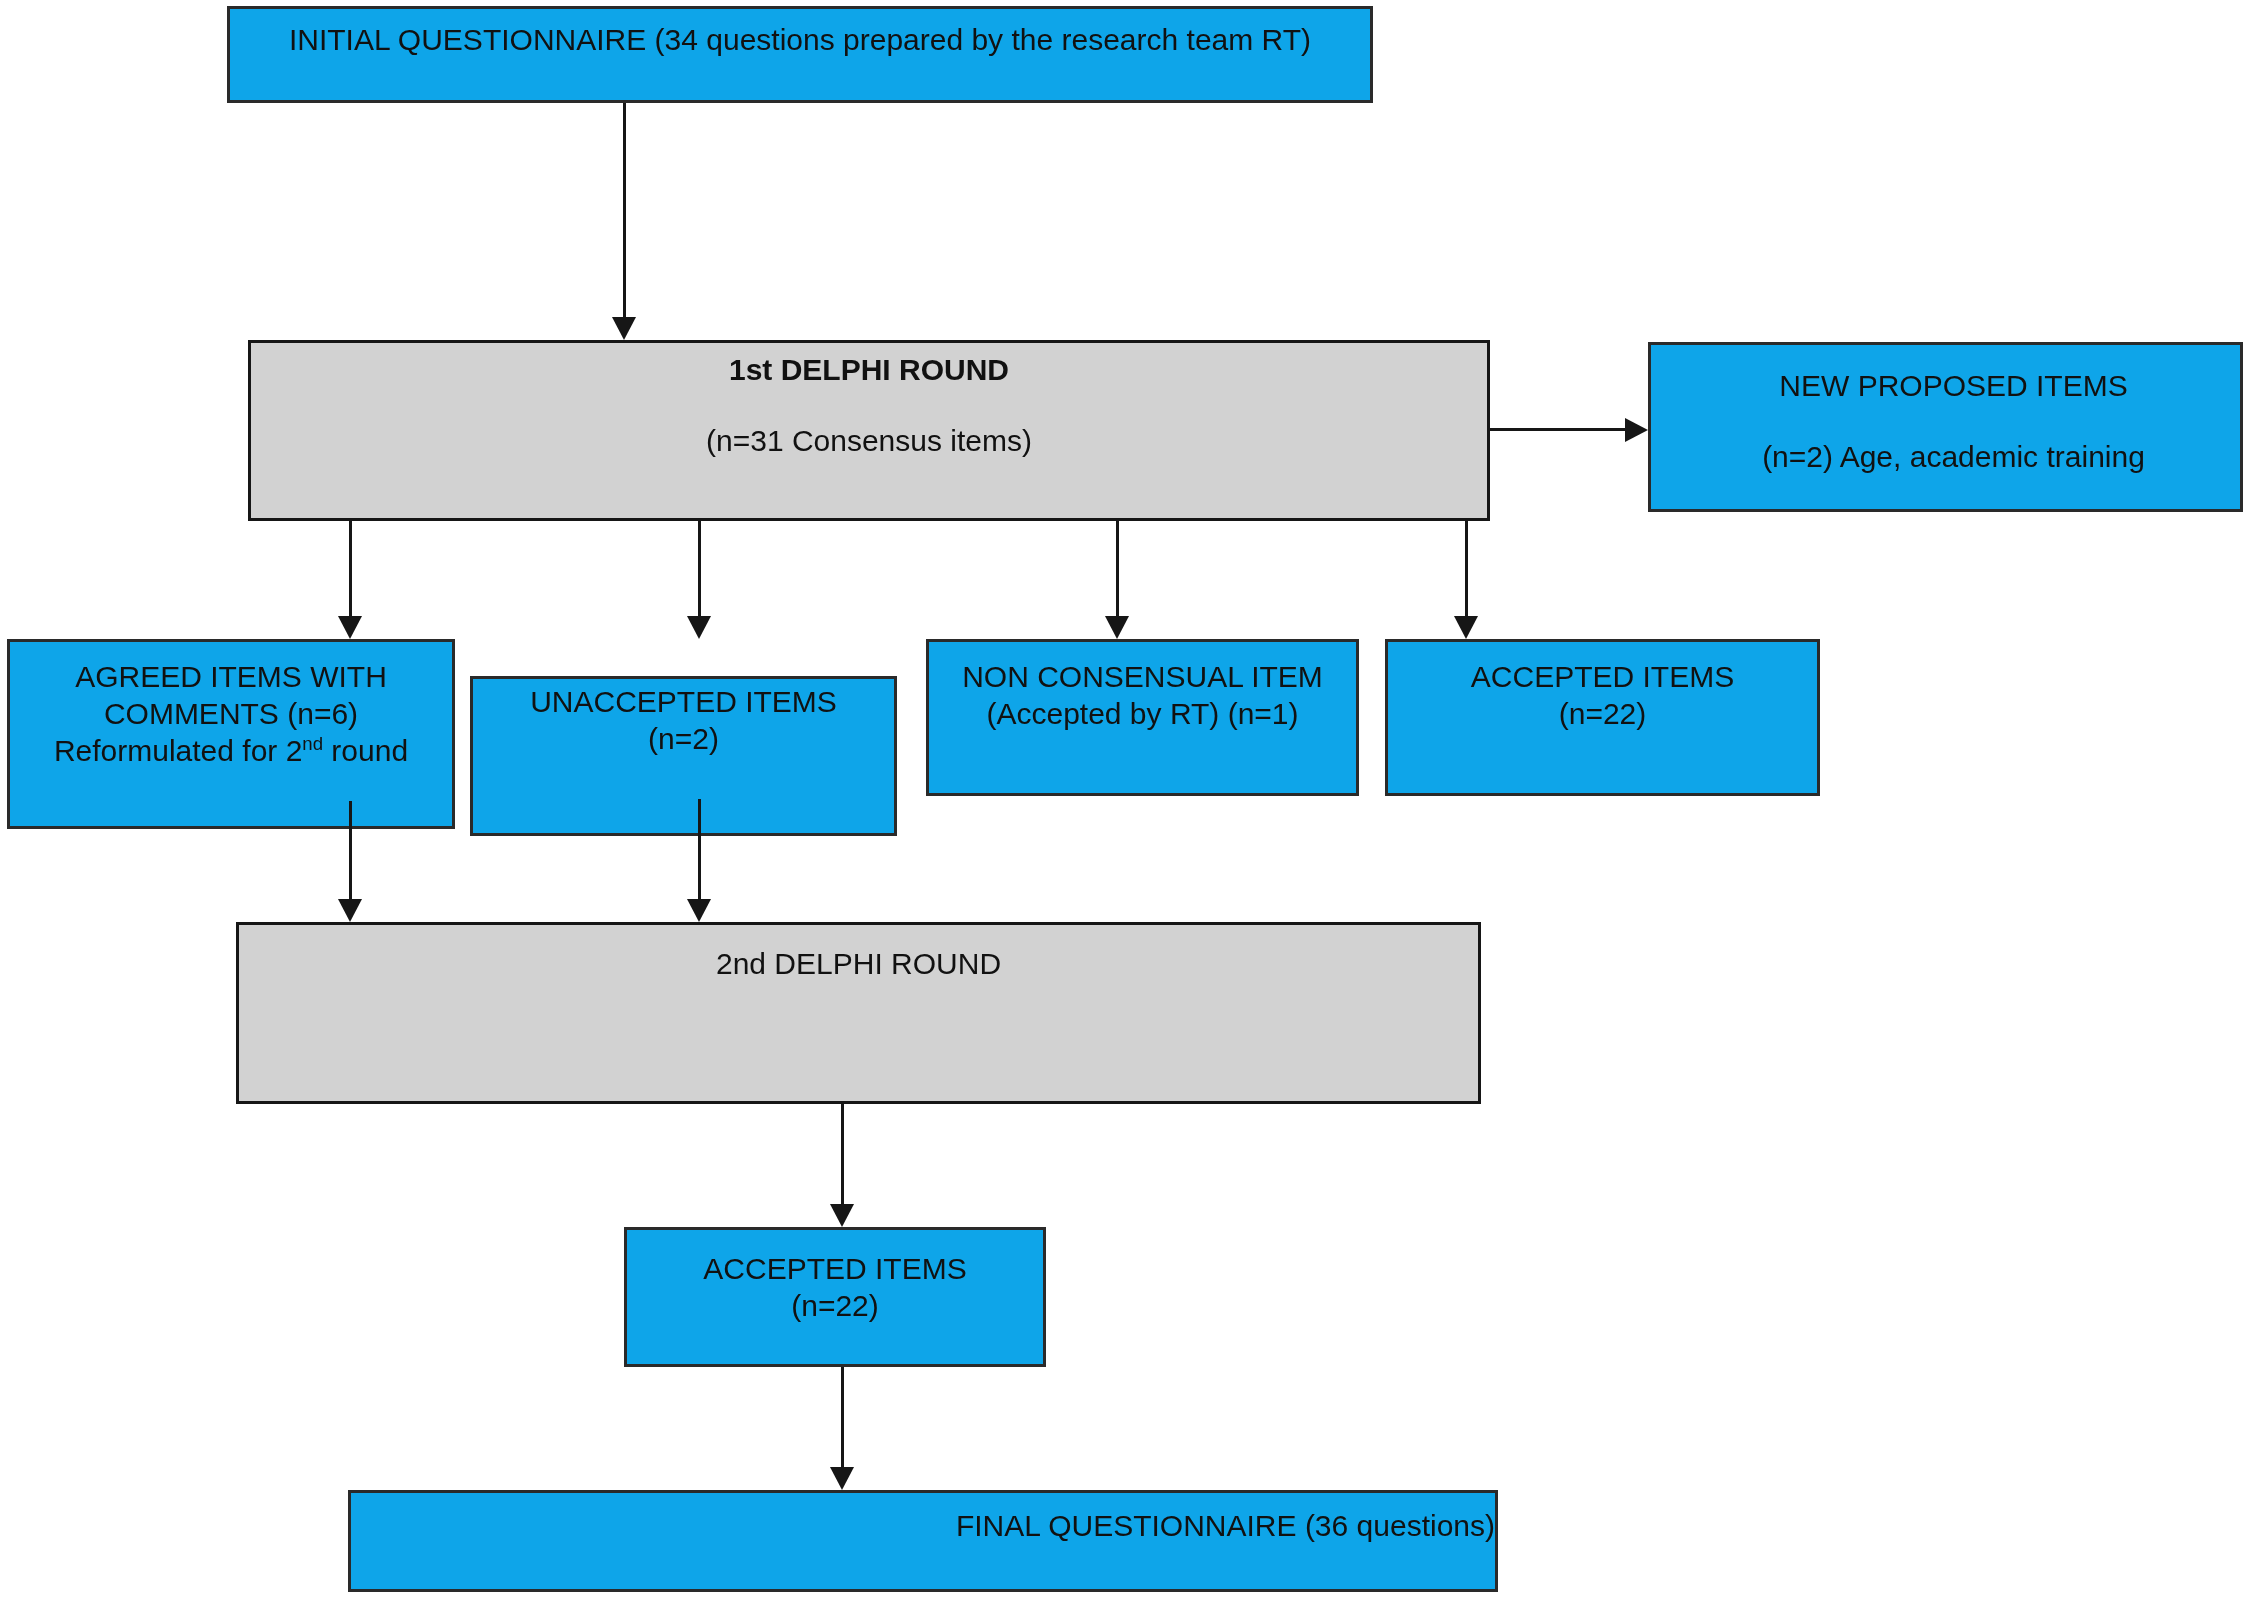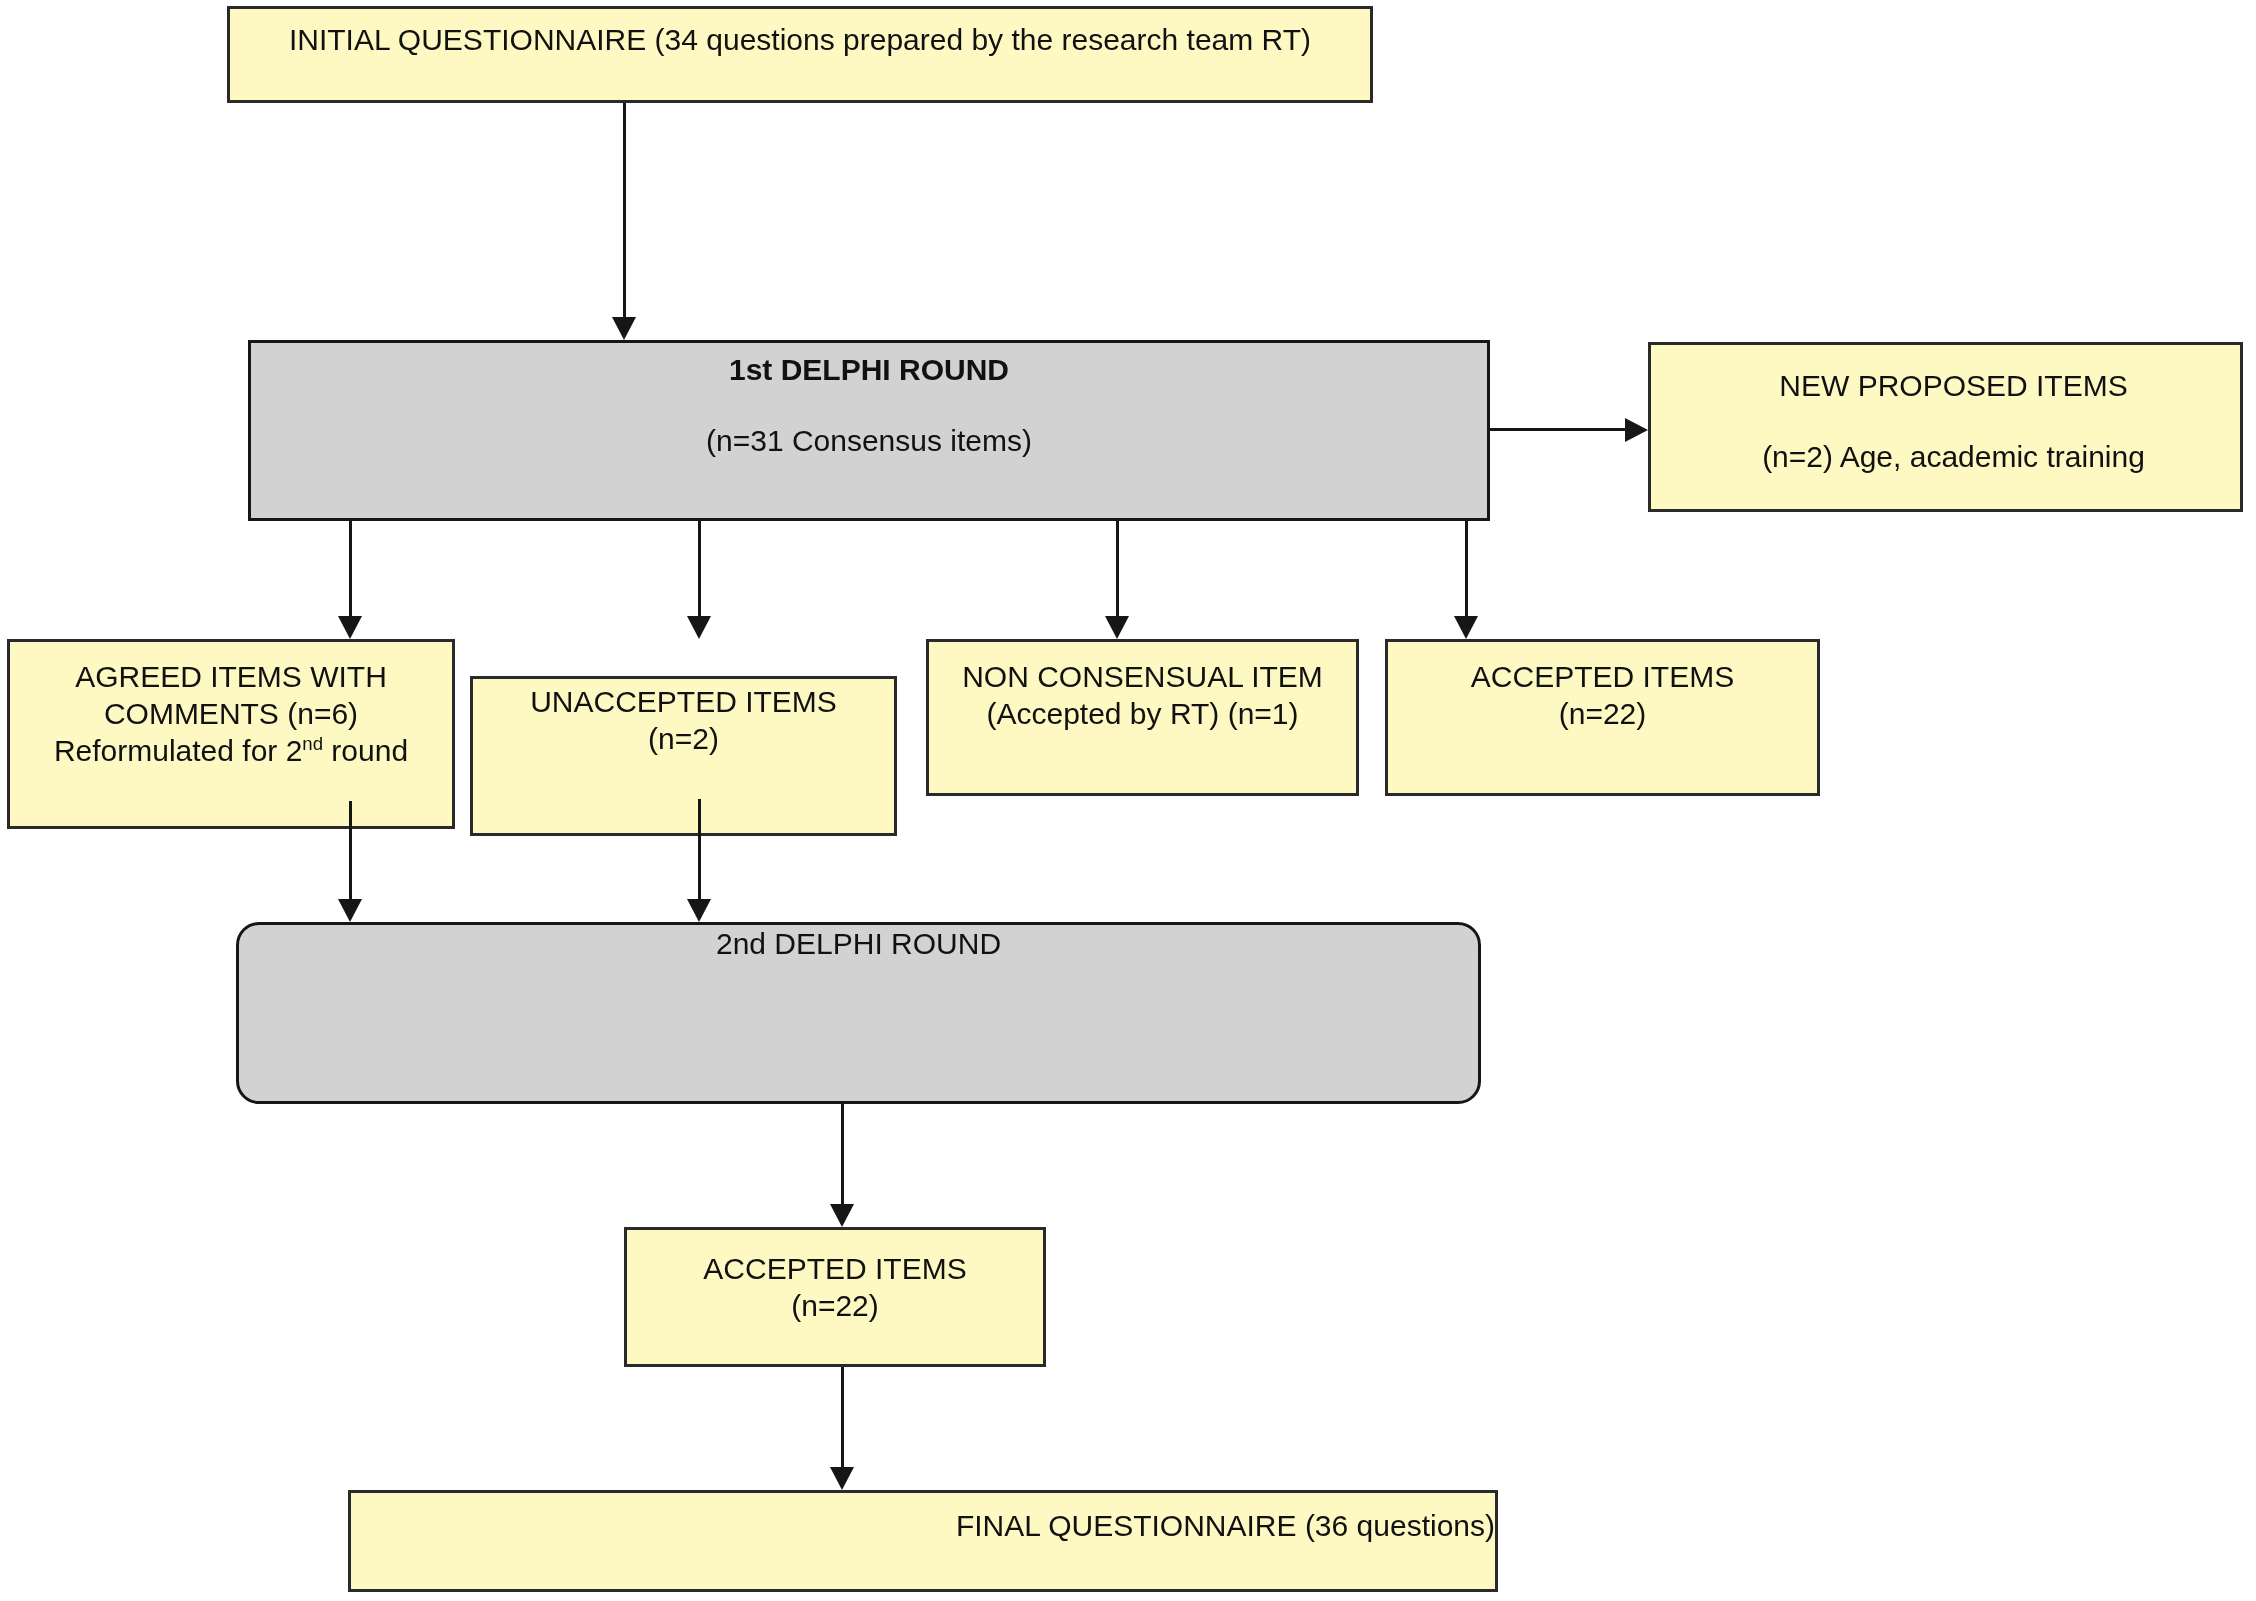--- a/index.html
+++ b/index.html
@@ -1,21 +1,21 @@
 <!DOCTYPE html>
 <html style="--gray: #d2d2d2; --border: #2a2a2a; --border-dark: #161616;"><head>
 <meta charset="utf-8">
 <style>
   html,body{margin:0;padding:0;background:#ffffff;}
   .stage{
     position:relative;width:2256px;height:1601px;background:#ffffff;
     font-family:"Liberation Sans",sans-serif;font-size:30px;line-height:37px;color:#111;
   }
   .node{
-    position:absolute;box-sizing:border-box;background:#fef9c3;
+    position:absolute;box-sizing:border-box;background:#0ea5e9;
     border:3px solid var(--border,#222);text-align:center;
   }
   .node.gray{background:var(--gray,#d2d2d2);border-color:var(--border-dark,#161616);}
   .bold{font-weight:bold;}
   .sub{margin-top:34px;}
   sup{font-size:0.62em;line-height:0;vertical-align:super;}
   .line-v{position:absolute;width:3px;background:var(--border-dark,#161616);}
   .line-h{position:absolute;height:3px;background:var(--border-dark,#161616);}
   .head-down{
     position:absolute;width:0;height:0;
@@ -85,21 +85,21 @@
     <div>ACCEPTED ITEMS</div>
     <div>(n=22)</div>
   </div>
 
   <div class="line-v" style="left:349px;top:801px;height:98px;"></div>
   <div class="head-down" style="left:338px;top:899px;"></div>
 
   <div class="line-v" style="left:698px;top:799px;height:100px;"></div>
   <div class="head-down" style="left:687px;top:899px;"></div>
 
-  <div class="node gray" style="left:236px;top:922px;width:1245px;height:182px;border-radius:23px;">
+  <div class="node gray" style="left:236px;top:922px;width:1245px;height:182px;padding-top:20px;">
     <div>2nd DELPHI ROUND</div>
   </div>
 
   <div class="line-v" style="left:841px;top:1104px;height:100px;"></div>
   <div class="head-down" style="left:830px;top:1204px;"></div>
 
   <div class="node" style="left:624px;top:1227px;width:422px;height:140px;padding-top:20px;">
     <div>ACCEPTED ITEMS</div>
     <div>(n=22)</div>
   </div>

